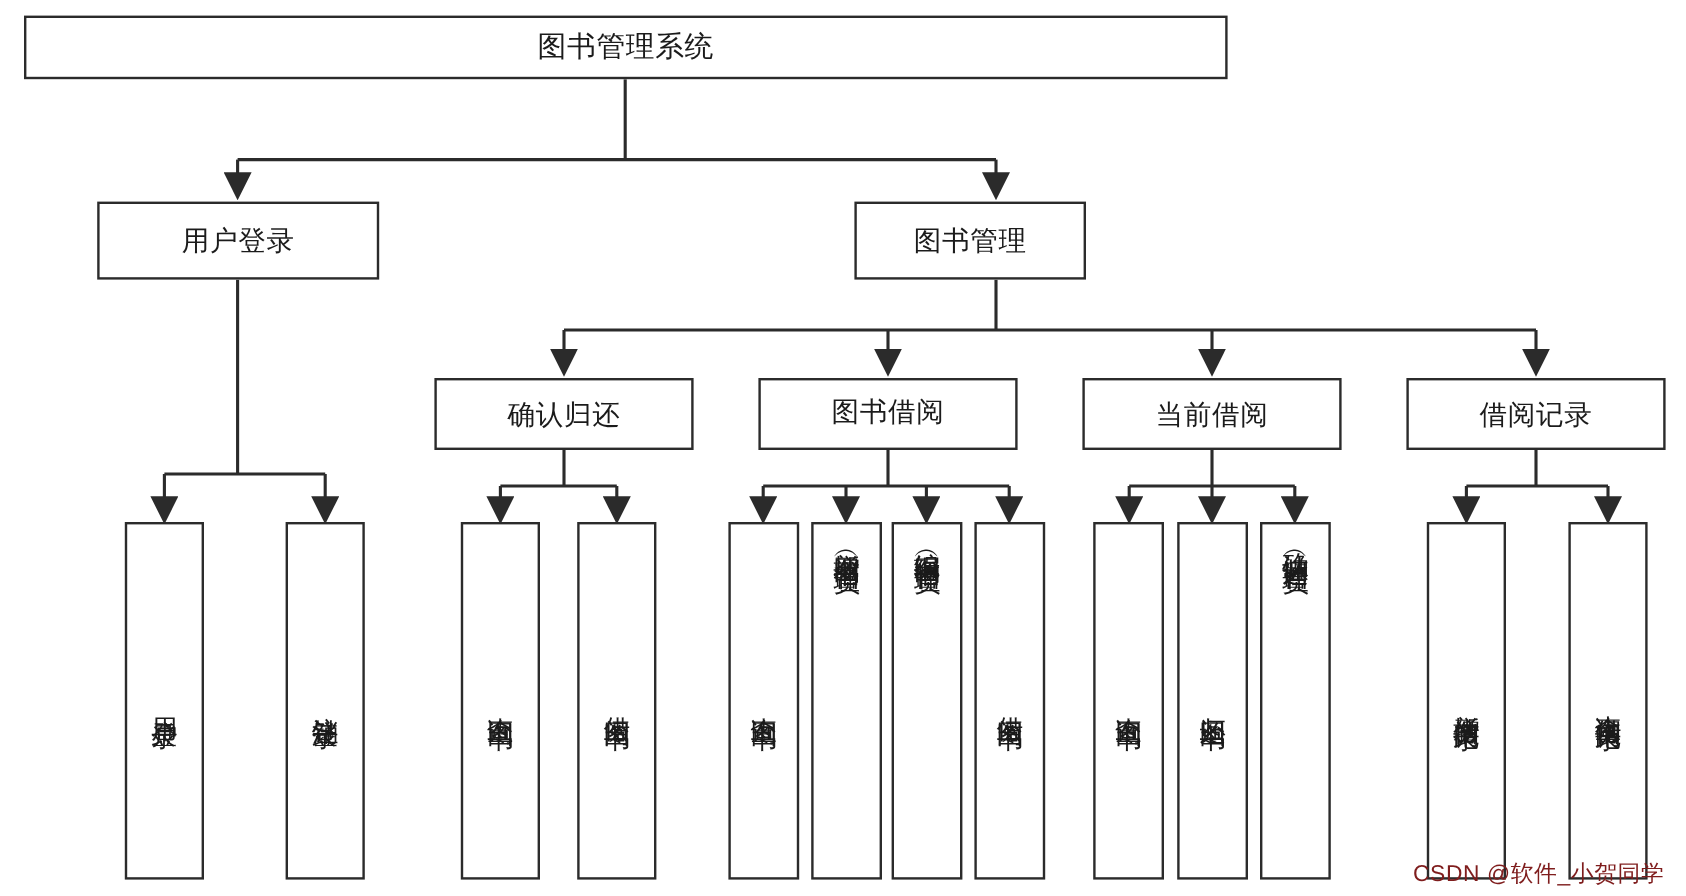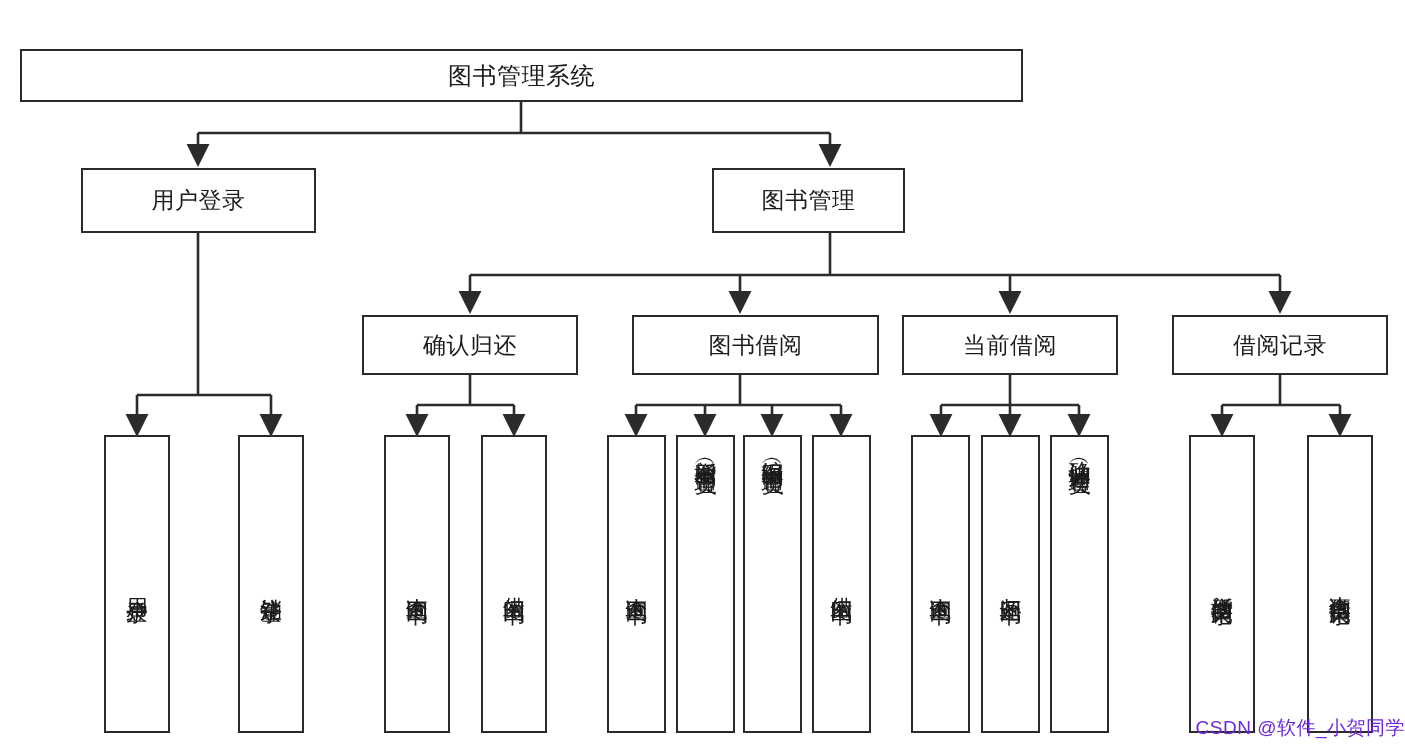--- a/index.html
+++ b/index.html
@@ -66,24 +66,24 @@
     color: #1b1b1b;
     white-space: nowrap;
   }
   
   .leaf.align-mid   { align-items: center; }
   .leaf.align-top   { align-items: flex-start; padding-top: 6px; }
 
   
   #watermark {
     position: absolute;
-    right: 0;
+    right: 18px;
     bottom: 6px;
     font-size: 19px;
-    color: #6d28d9;
+    color: #7f1d1d;
     white-space: nowrap;
     letter-spacing: 0.5px;
   }
 </style>
 </head>
 <body>
 
 <div id="canvas">
 
   <svg id="edges" viewBox="0 0 1405 747" width="1405" height="747">
@@ -132,37 +132,37 @@
       <path d="M 1010 405 L 1010 433" marker-end="url(#arrow)"></path>
       <path d="M 1079 405 L 1079 433" marker-end="url(#arrow)"></path>
 
       <path d="M 1280 375 L 1280 405"></path>
       <path d="M 1222 405 L 1340 405"></path>
       <path d="M 1222 405 L 1222 433" marker-end="url(#arrow)"></path>
       <path d="M 1340 405 L 1340 433" marker-end="url(#arrow)"></path>
     </g>
   </svg>
 
-  <div class="node root" style="left:20px; top:13px; width:1003px; height:53px;margin-top:36px;">
+  <div class="node root" style="left:20px; top:13px; width:1003px; height:53px;">
     <span class="label">图书管理系统</span>
   </div>
 
   <div class="node" style="left:81px; top:168px; width:235px; height:65px;">
     <span class="label">用户登录</span>
   </div>
 
   <div class="node" style="left:712px; top:168px; width:193px; height:65px;">
     <span class="label">图书管理</span>
   </div>
 
   <div class="node" style="left:362px; top:315px; width:216px; height:60px;">
     <span class="label">确认归还</span>
   </div>
 
-  <div class="node" style="left:632px; top:315px; width:247px; height:60px;">
+  <div class="node" style="left:632px; top:315px; width:216px; height:60px;font-family:Liberation Mono, monospace;">
     <span class="label">图书借阅</span>
   </div>
 
   <div class="node" style="left:902px; top:315px; width:216px; height:60px;">
     <span class="label">当前借阅</span>
   </div>
 
   <div class="node" style="left:1172px; top:315px; width:216px; height:60px;">
     <span class="label">借阅记录</span>
   </div>

